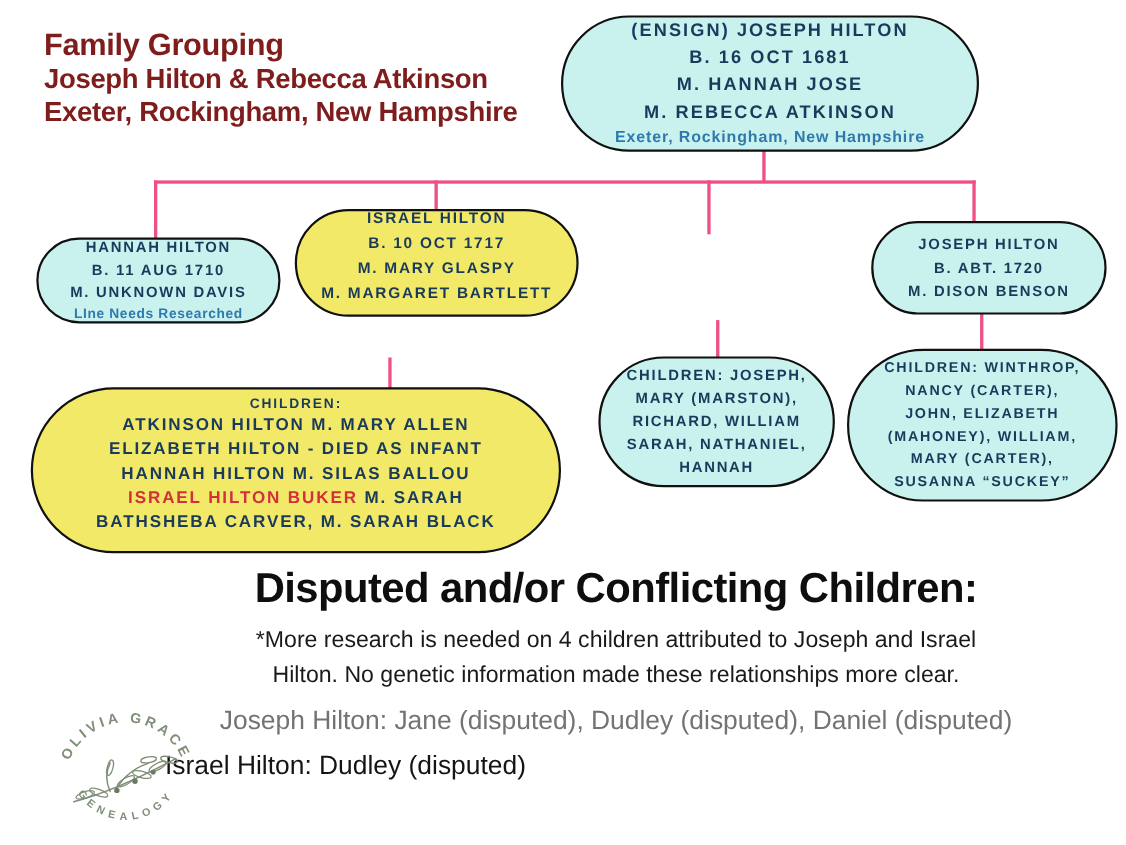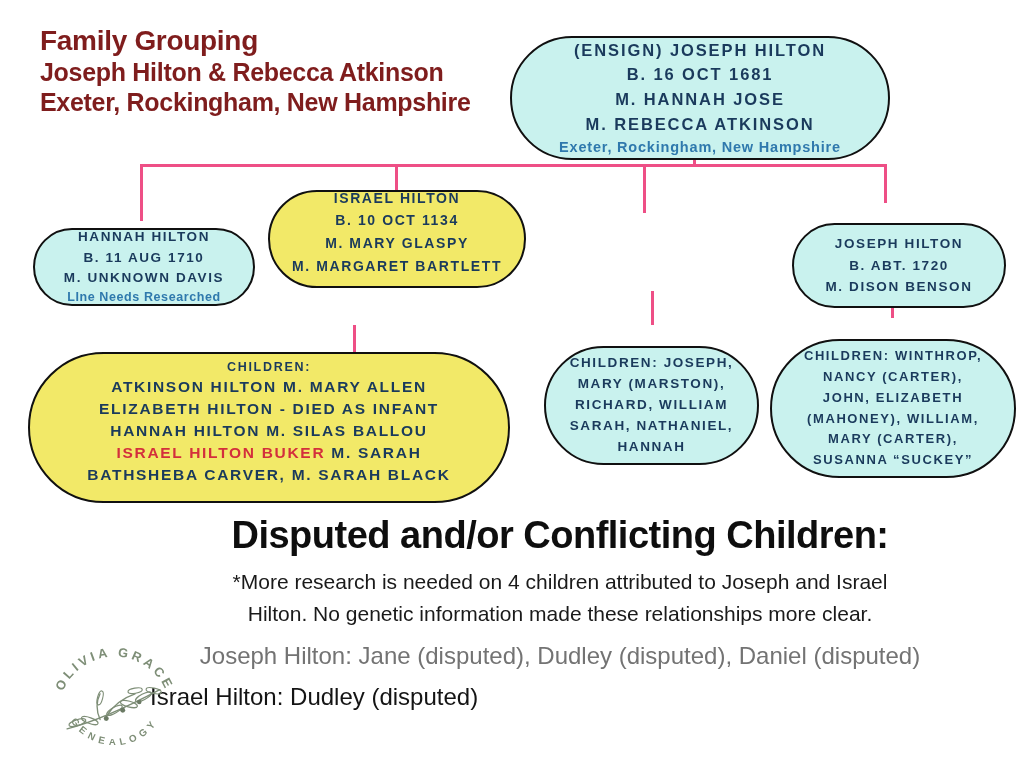--- a/index.html
+++ b/index.html
@@ -10,28 +10,28 @@
   
   .hdr{position:absolute;left:40px;top:26px;color:#7f1d1d;}
   .hdr .t1{font-size:28px;font-weight:bold;line-height:1.1;letter-spacing:-.3px;}
   .hdr .t2{font-size:25px;font-weight:bold;line-height:1.22;letter-spacing:-.3px;}
   
   .pbox{
     position:absolute;border:2.5px solid #101010;box-sizing:border-box;
     display:flex;flex-direction:column;justify-content:center;align-items:center;
     text-align:center;color:#1a3a5c;font-weight:bold;
   }
-  .cyan{background:#c9f2ee;margin-top:22px;}
+  .cyan{background:#c9f2ee;}
   .yellow{background:#f2e968;}
   .pline{white-space:nowrap;}
   .pnote{font-weight:bold;color:#2f79ad;letter-spacing:.6px;}
   #box-ancestor{left:510px;top:14px;width:380px;height:124px;border-radius:62px;
       font-size:16.5px;letter-spacing:1.9px;line-height:1.5;}
   #box-ancestor .pnote{font-size:14.5px;letter-spacing:.8px;}
-  #box-hannah{left:33px;top:206px;width:222px;height:78px;border-radius:40px;
+  #box-hannah{left:33px;top:216px;width:222px;height:78px;border-radius:40px;
       font-size:13.5px;letter-spacing:1.6px;line-height:1.5;}
   #box-hannah .pnote{font-size:12.5px;}
   #box-israel{left:268px;top:190px;width:258px;height:98px;border-radius:66px;
       font-size:14px;letter-spacing:1.6px;line-height:1.62;padding-bottom:14px;}
   #box-theodore{left:541px;top:211px;width:216px;height:81px;border-radius:41px;
       font-size:13.5px;letter-spacing:1.6px;line-height:1.6;}
   #box-joseph{left:792px;top:201px;width:214px;height:85px;border-radius:43px;
       font-size:13.5px;letter-spacing:1.6px;line-height:1.6;}
   #box-israel-children{left:28px;top:352px;width:482px;height:151px;border-radius:76px;
       font-size:15.5px;letter-spacing:1.7px;line-height:1.42;padding-bottom:10px;}
@@ -87,21 +87,21 @@
 
   <div class="pbox cyan" id="box-hannah">
     <div class="pline">HANNAH HILTON</div>
     <div class="pline">B. 11 AUG 1710</div>
     <div class="pline">M. UNKNOWN DAVIS</div>
     <div class="pnote">LIne Needs Researched</div>
   </div>
 
   <div class="pbox yellow" id="box-israel">
     <div class="pline">ISRAEL HILTON</div>
-    <div class="pline">B. 10 OCT 1134</div>
+    <div class="pline">B. 10 OCT 1717</div>
     <div class="pline">M. MARY GLASPY</div>
     <div class="pline">M. MARGARET BARTLETT</div>
   </div>
 
 
   <div class="pbox cyan" id="box-joseph">
     <div class="pline">JOSEPH HILTON</div>
     <div class="pline">B. ABT. 1720</div>
     <div class="pline">M. DISON BENSON</div>
   </div>

